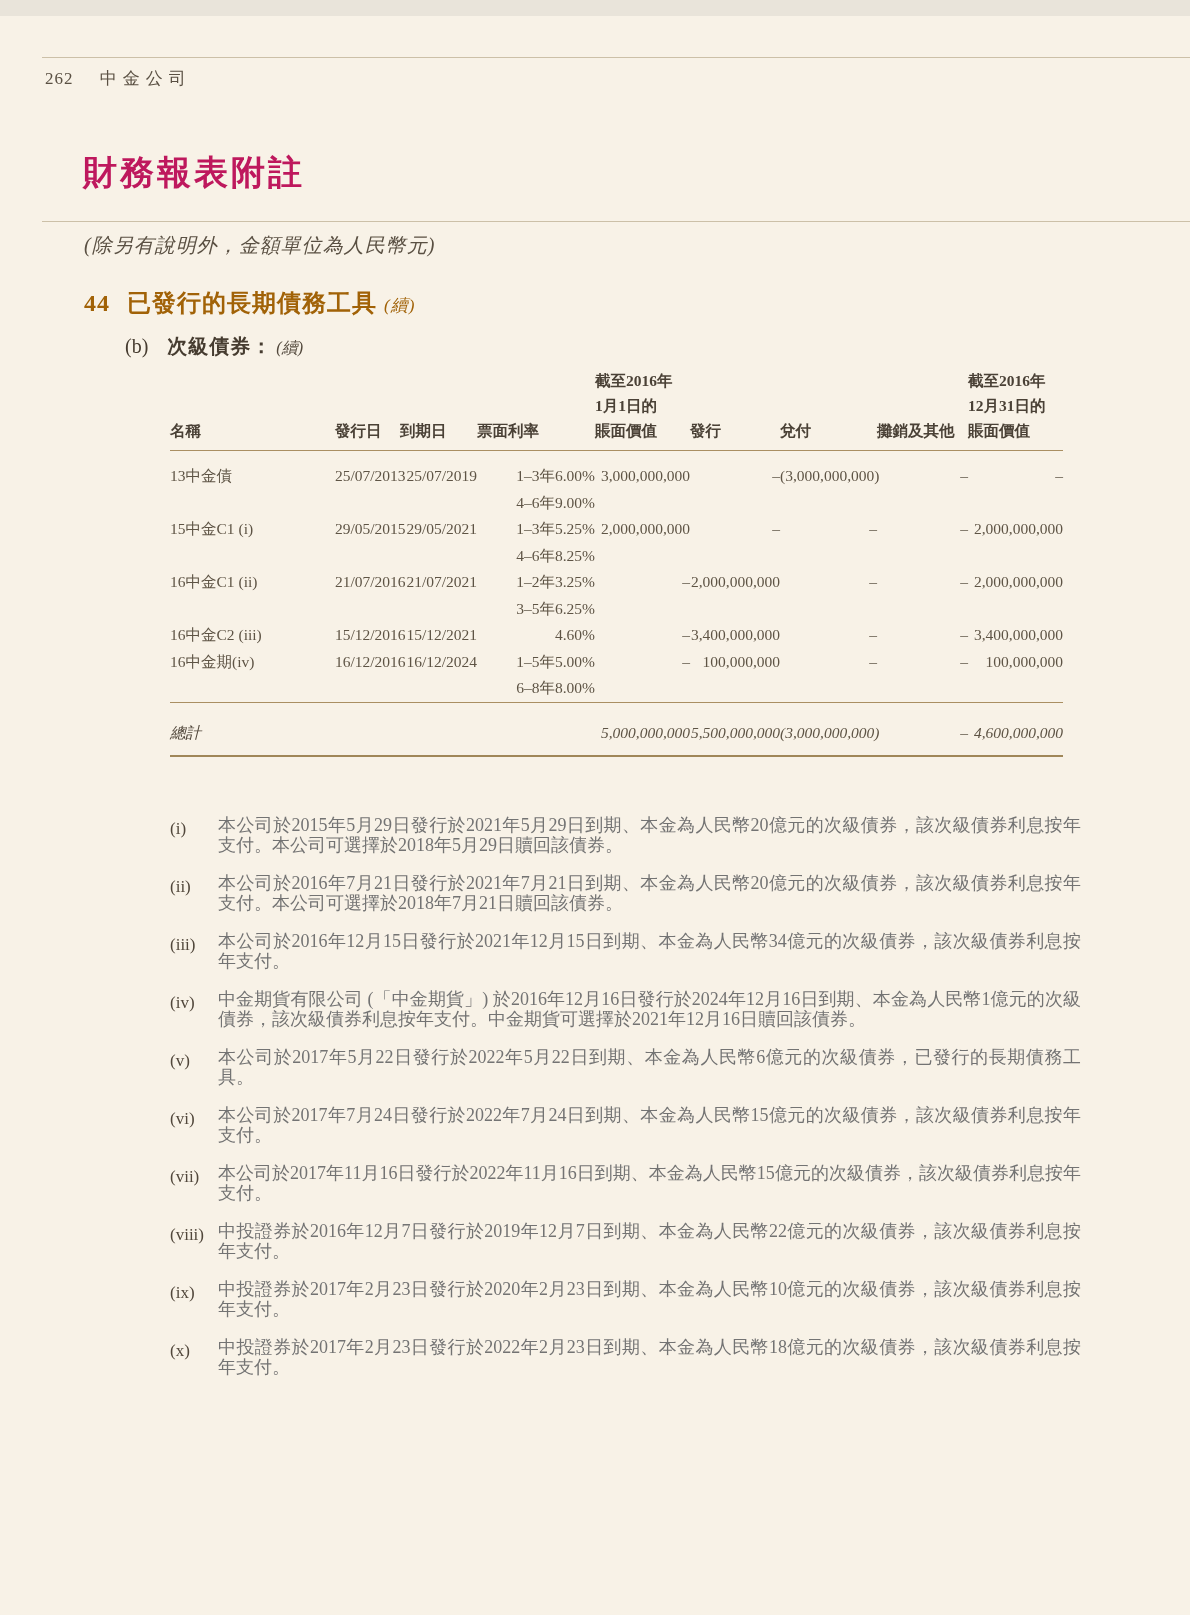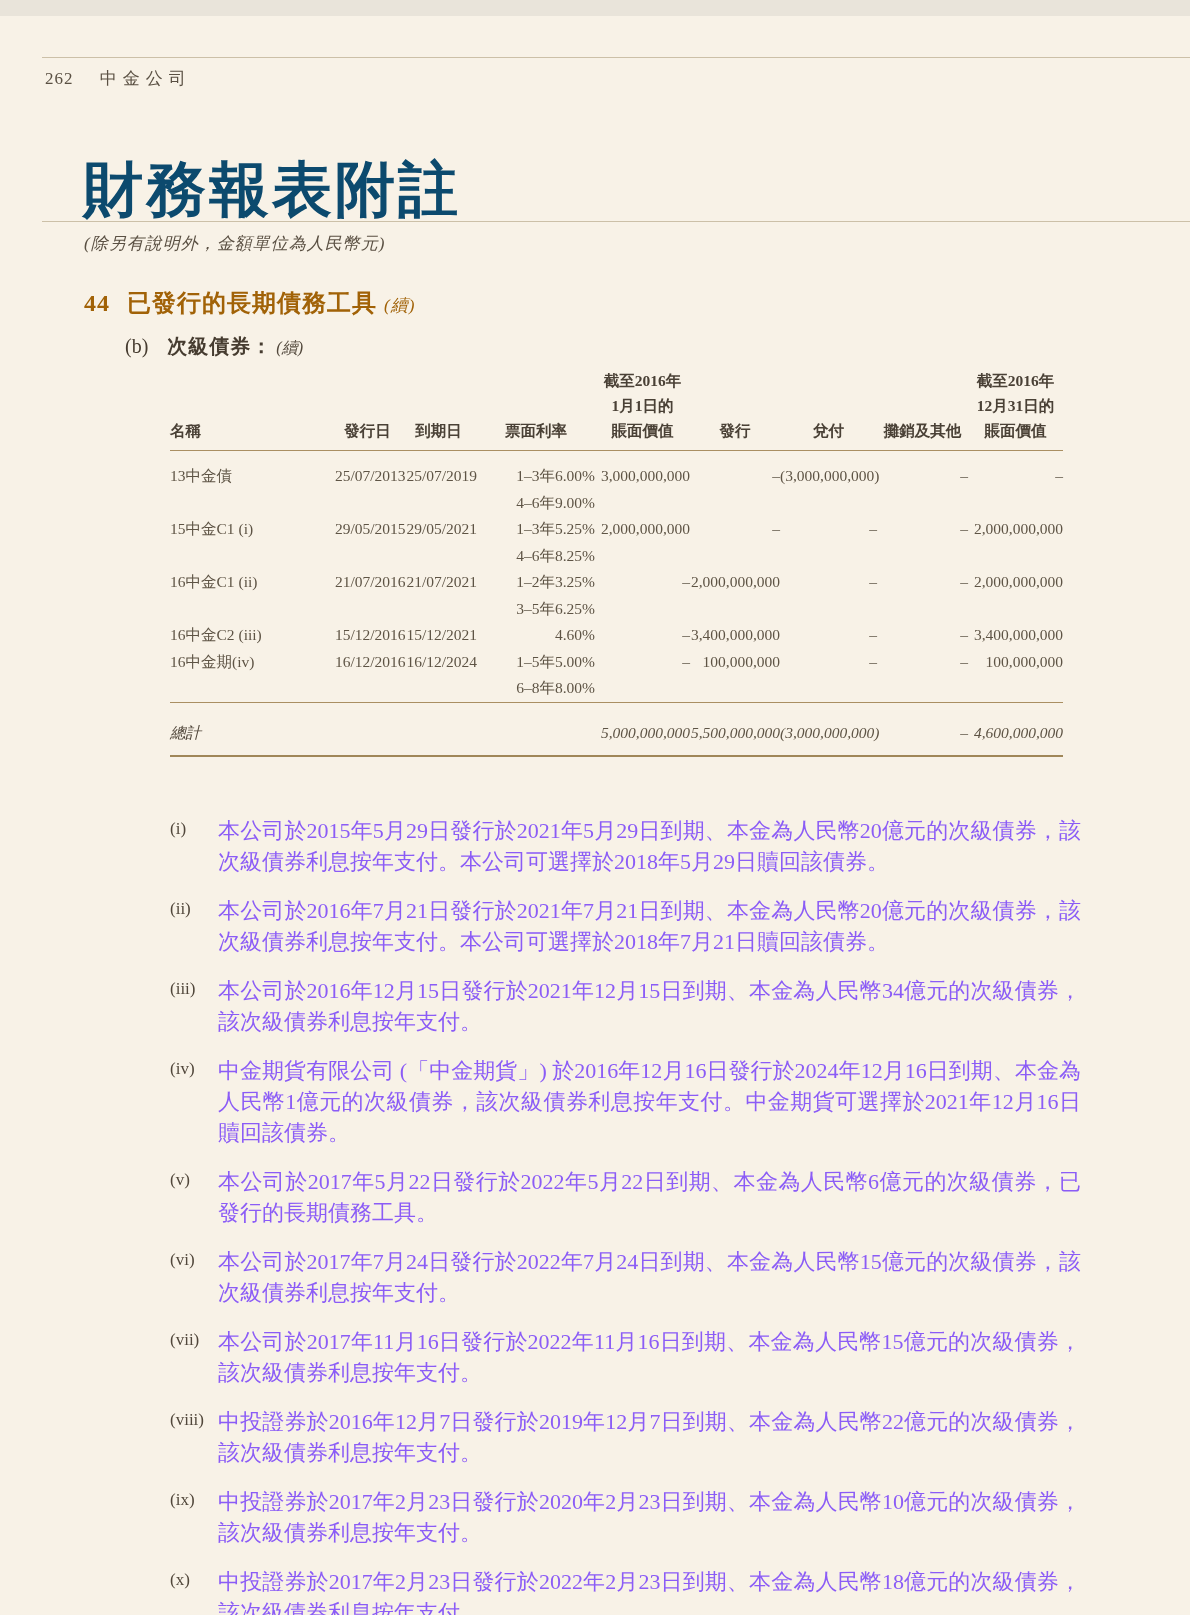--- a/index.html
+++ b/index.html
@@ -12,58 +12,58 @@
   .rule { position:absolute; left:42px; right:0; height:1px; background:#ccc0a8; }
   .rule-top { top:41px; }
   .rule-title { top:205px; }
 
   .page-header { position:absolute; left:45px; top:51px; font-size:17px; color:#5a5043; }
   .page-header .pgnum { margin-right:22px; letter-spacing:1px; }
   .page-header .company { letter-spacing:6px; }
 
   .doc-title {
     position:absolute; left:83px; top:134px;
-    font-size:60px; font-weight:bold; color:#0c4a6e; letter-spacing:3px;
+    font-size:34px; font-weight:bold; color:#be185d; letter-spacing:3px;
   }
   .unit-note {
     position:absolute; left:84px; top:216px;
-    font-size:17px; font-style:italic; color:#5a5043; letter-spacing:1px;
+    font-size:20px; font-style:italic; color:#5a5043; letter-spacing:1px;
   }
 
   .section-heading { position:absolute; left:84px; top:271px; color:#a16207; font-weight:bold; font-size:24px; letter-spacing:1px; }
   .section-heading .sec-num { margin-right:17px; }
   .section-heading .cont { font-size:17px; font-weight:normal; font-style:italic; margin-left:7px; }
 
   .sub-heading { position:absolute; left:125px; top:317px; font-size:20px; color:#463c30;text-align:center; }
   .sub-heading .sub-label { font-weight:normal; margin-right:19px; }
   .sub-heading .sub-title { font-weight:bold; letter-spacing:1px; }
   .sub-heading .cont { font-size:16px; font-style:italic; color:#51473b; margin-left:4px; }
 
   .table-wrap { position:absolute; left:170px; top:352px; width:893px; }
   table { width:893px; border-collapse:collapse; table-layout:fixed; }
   th, td { font-size:15.5px; color:#5e5445; padding:0; }
   thead th {
-    font-weight:bold; color:#4a4136; text-align:center; vertical-align:bottom;
+    font-weight:bold; color:#4a4136; text-align:left; vertical-align:bottom;
     line-height:25px; padding-bottom:7px; border-bottom:1.5px solid #aa8f62;
   }
   thead th.col-name { text-align:left; }
   tbody td { text-align:right; vertical-align:top; line-height:26.5px; }
   tbody td.col-name { text-align:left; }
   tbody tr:first-child td { padding-top:12px; }
   tbody tr:last-child td { padding-bottom:9px;font-style:italic; }
   .total-row td {
     border-top:1px solid #aa8f62; border-bottom:2px solid #a08759;
     padding:17px 0 10px 0; line-height:26px;
   }
   .total-row td.col-name { text-align:left; color:#51473b; }
 
   .footnotes { position:absolute; left:170px; top:799px; width:911px; }
   .footnote { display:flex; margin-bottom:18px; }
   .fn-label { width:48px; flex:0 0 48px; font-size:17px; line-height:28px; color:#51473b; }
-  .fn-text { flex:1; font-size:22px; line-height:31px; color:#8b5cf6; text-align:justify; }
+  .fn-text { flex:1; font-size:18px; line-height:20px; color:#737373; text-align:justify; }
 </style>
 </head>
 <body>
 
 <div class="page">
 
   <div class="rule rule-top"></div>
 
   <div class="page-header">
     <span class="pgnum">262</span>

